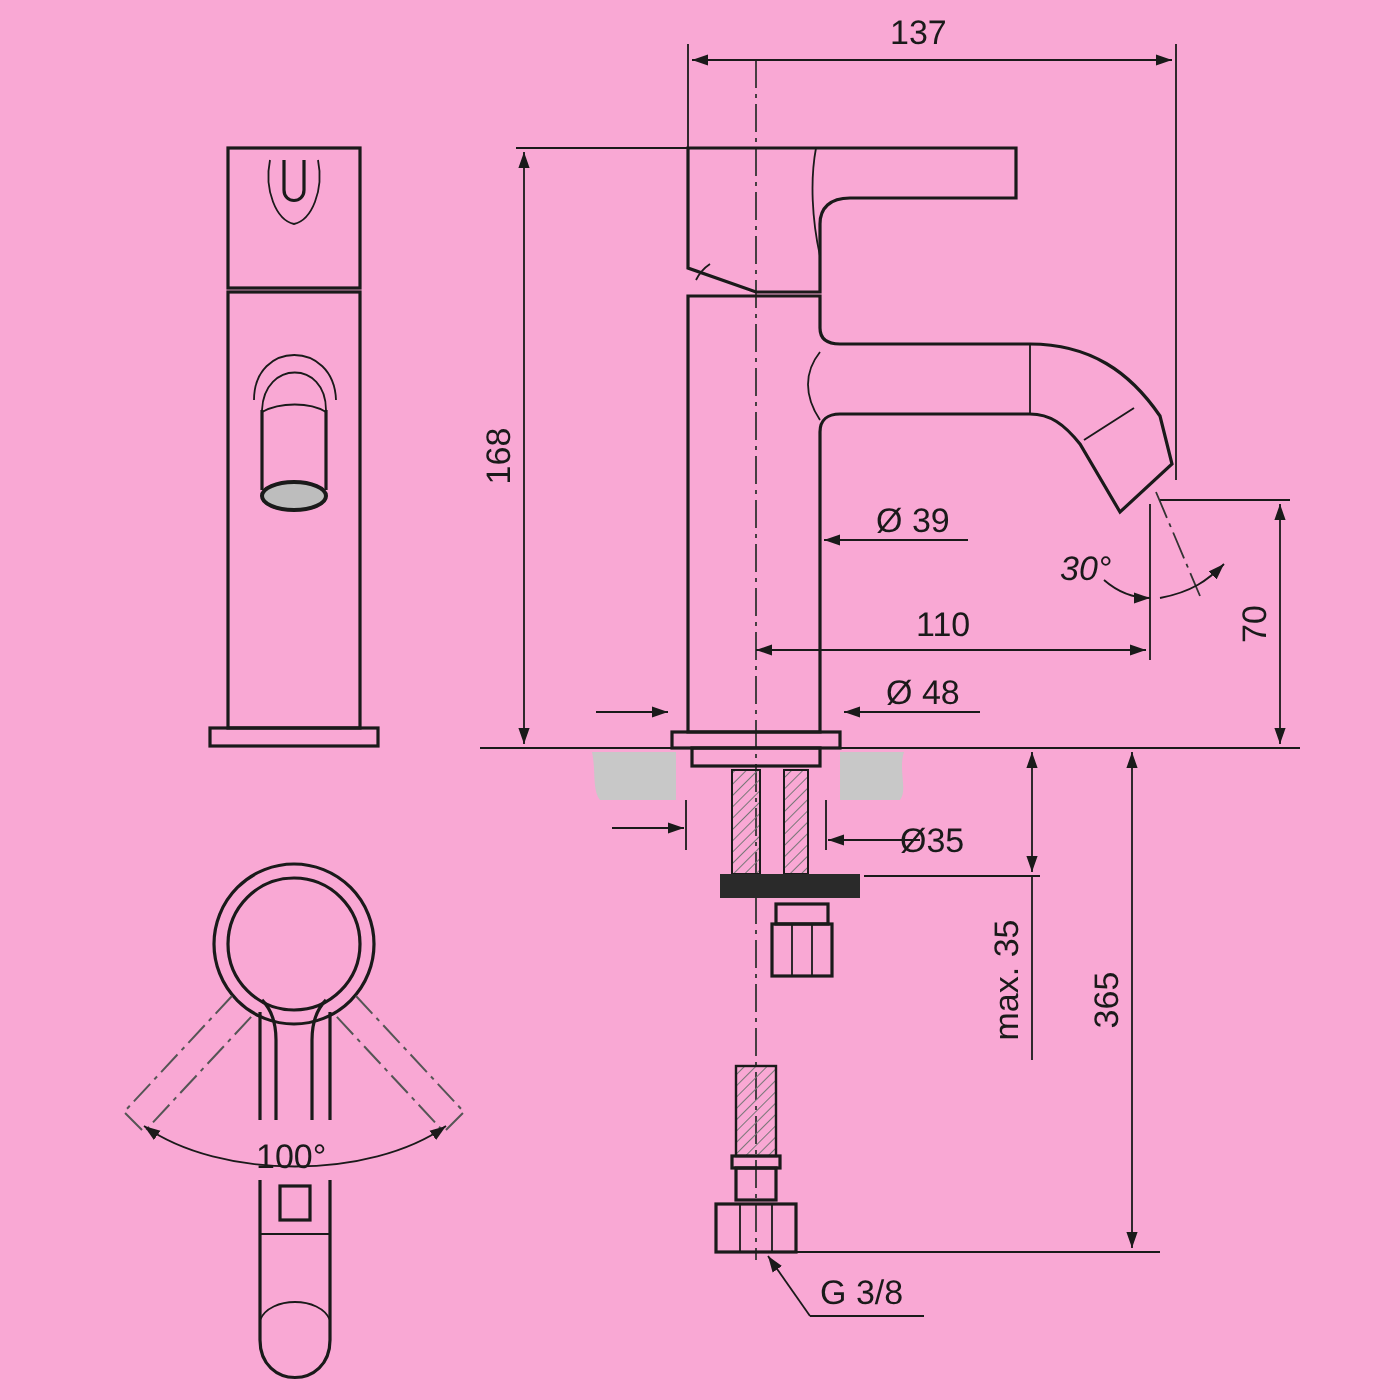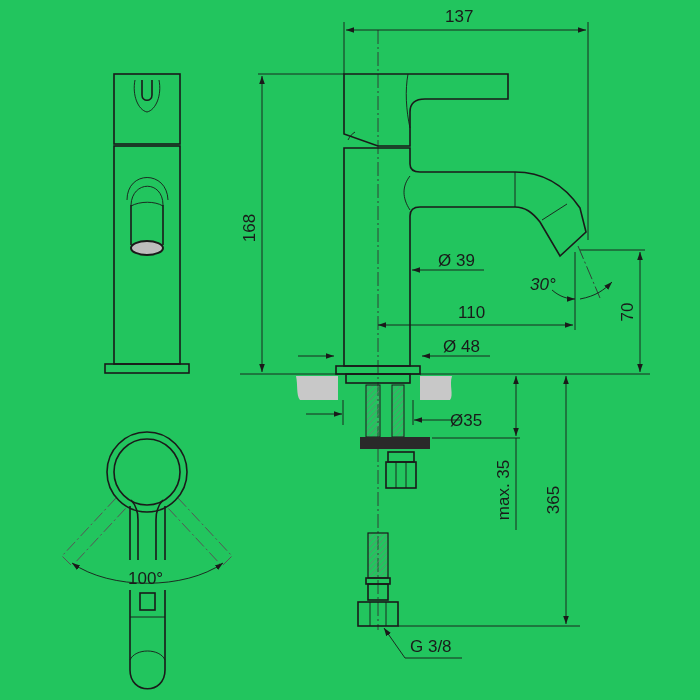--- a/index.html
+++ b/index.html
@@ -1,16 +1,16 @@
 <!DOCTYPE html>
 <html><head>
 <meta charset="utf-8">
 <style>
   html, body { margin: 0; padding: 0; background: #ffffff; }
-  #canvas { position: relative; width: 700px; height: 700px; background: #22c55e; overflow: hidden; }
+  #canvas { position: relative; width: 700px; height: 700px; background: #f9a8d4; overflow: hidden; }
   svg { position: absolute; left: 0; top: 0; }
   .ln { stroke: #1a1a1a; fill: none; stroke-width: 1.6; }
   .thin { stroke: #1a1a1a; fill: none; stroke-width: 0.9; }
   .cl { stroke: #333; fill: none; stroke-width: 0.9; stroke-dasharray: 14 3 2 3; }
   .ghost { stroke: #555; fill: none; stroke-width: 1; stroke-dasharray: 12 3 2 3; }
   .gray { fill: #c8c8c8; stroke: none; }
   .dark { fill: #2a2a2a; }
   .lbl { font-family: "Liberation Sans", sans-serif; font-size: 17px; fill: #1a1a1a; }
   .lbl-i { font-family: "Liberation Sans", sans-serif; font-size: 17px; font-style: italic; fill: #1a1a1a; }
 </style>

